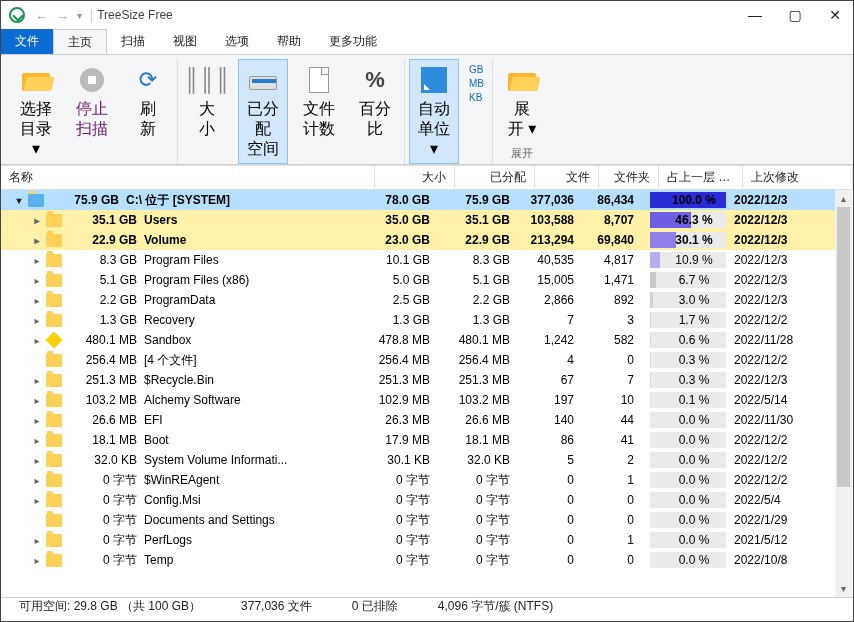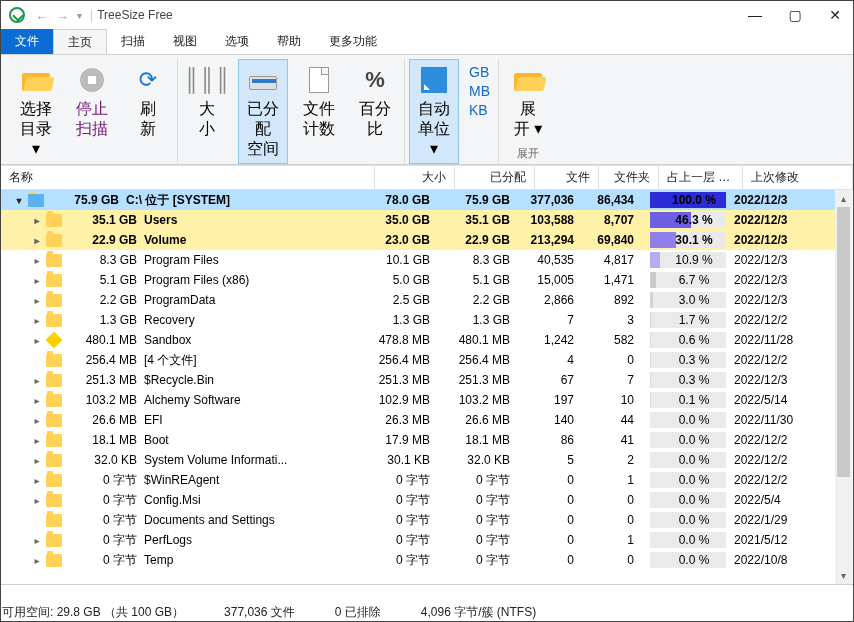--- a/index.html
+++ b/index.html
@@ -23,21 +23,21 @@
 .rgroup { display: flex; flex-direction: column; align-items: center; padding: 0 4px; border-right: 1px solid #dcdcdc; }
 .rgroup:last-child { border-right: none; }
 .rgroup .items { display: flex; gap: 6px; flex: 1; align-items: flex-start;}
 .rgroup .glabel { font-size: 11px; color: #666; padding: 2px 0 4px; }
 .rbtn { width: 50px; display: flex; flex-direction: column; align-items: center; padding: 4px 2px; cursor: pointer; text-align: center; line-height: 1.25; border: 1px solid transparent; }
 .rbtn.selected { background: #d2e7f9; border: 1px solid #8cc6f2; }
 .rbtn.disabled { color: #701a75; }
 .rbtn .ricon { width: 32px; height: 32px; margin-bottom: 3px; display: flex; align-items: center; justify-content: center; font-size: 22px; }
 .rbtn .rlabel { font-size: 16px; }
 .mini-col { display: flex; flex-direction: column; gap: 1px; justify-content: flex-start; padding-top:4px;}
-.mini { font-size: 14px; color: #116acb; padding: 1px 4px; cursor:pointer;}
+.mini { font-size: 10px; color: #116acb; padding: 1px 4px; cursor:pointer;}
 .folder-open { position:relative; width:28px; height:22px;}
 .folder-open::before{content:'';position:absolute;top:4px;left:0;width:28px;height:18px;background:#ffb52e;border-radius:2px;}
 .folder-open::after{content:'';position:absolute;top:8px;left:3px;width:28px;height:14px;background:#ffd257;border-radius:2px;transform:skewX(-12deg);}
 .stop-ico{width:24px;height:24px;border-radius:50%;background:#bbb;position:relative;}
 .stop-ico::after{content:'';position:absolute;top:8px;left:8px;width:8px;height:8px;background:#fff;}
 .refresh-ico{color:#1a76d2;font-size:24px;}
 .disk-ico{width:28px;height:14px;background:#e0e0e0;border:1px solid #999;border-radius:2px;position:relative;margin-top:6px;}
 .disk-ico::after{content:'';position:absolute;top:2px;left:2px;width:24px;height:4px;background:#2b7ccf;}
 .bars-ico{color:#888;font-size:22px;}
 .file-ico{width:20px;height:26px;border:1px solid #999;background:#fff;position:relative;}
@@ -73,21 +73,21 @@
 .row.bold { font-weight: bold; }
 .row.l1 .name-wrap { padding-left: 4px; }
 .row.l2 .name-wrap { padding-left: 22px; }
 .row.l3 .name-wrap { padding-left: 22px; }
 .row.bg-yel { background: linear-gradient(to right, #fff2a8 0, #fff2a8 100%); }
 
 .pct-bar { position: relative; width: 88px; height: 16px; background: #eaeaea; margin: 0 auto; display:flex; align-items:center; justify-content:center; font-size:11px; }
 .pct-bar .fill { position: absolute; top: 0; left: 0; height: 100%; }
 .pct-bar .txt { position: relative; z-index: 1; }
 
-.statusbar { height: 37px; border-top: 1px solid #d0d0d0; display: flex; align-items: flex-end; padding: 0 1px; gap: 40px; color: #222; background:#fff;}
+.statusbar { height: 24px; border-top: 1px solid #d0d0d0; display: flex; align-items: flex-start; padding: 0 18px; gap: 40px; color: #222; background:#fff;}
 .scroll-area{position:relative;}
 .scrollbar{position:absolute; right:1px; top:0; bottom:0; width:17px; background:#f0f0f0; display:flex; flex-direction:column;}
 .scrollbar .sbtn{height:17px; text-align:center; font-size:10px; color:#666; line-height:17px;}
 .scrollbar .thumb{background:#c8c8c8; margin:0 2px; flex:0.75;}
 .scrollbar .track{flex:0.25;}
 </style>
 </head>
 <body>
 
 <div class="titlebar">

